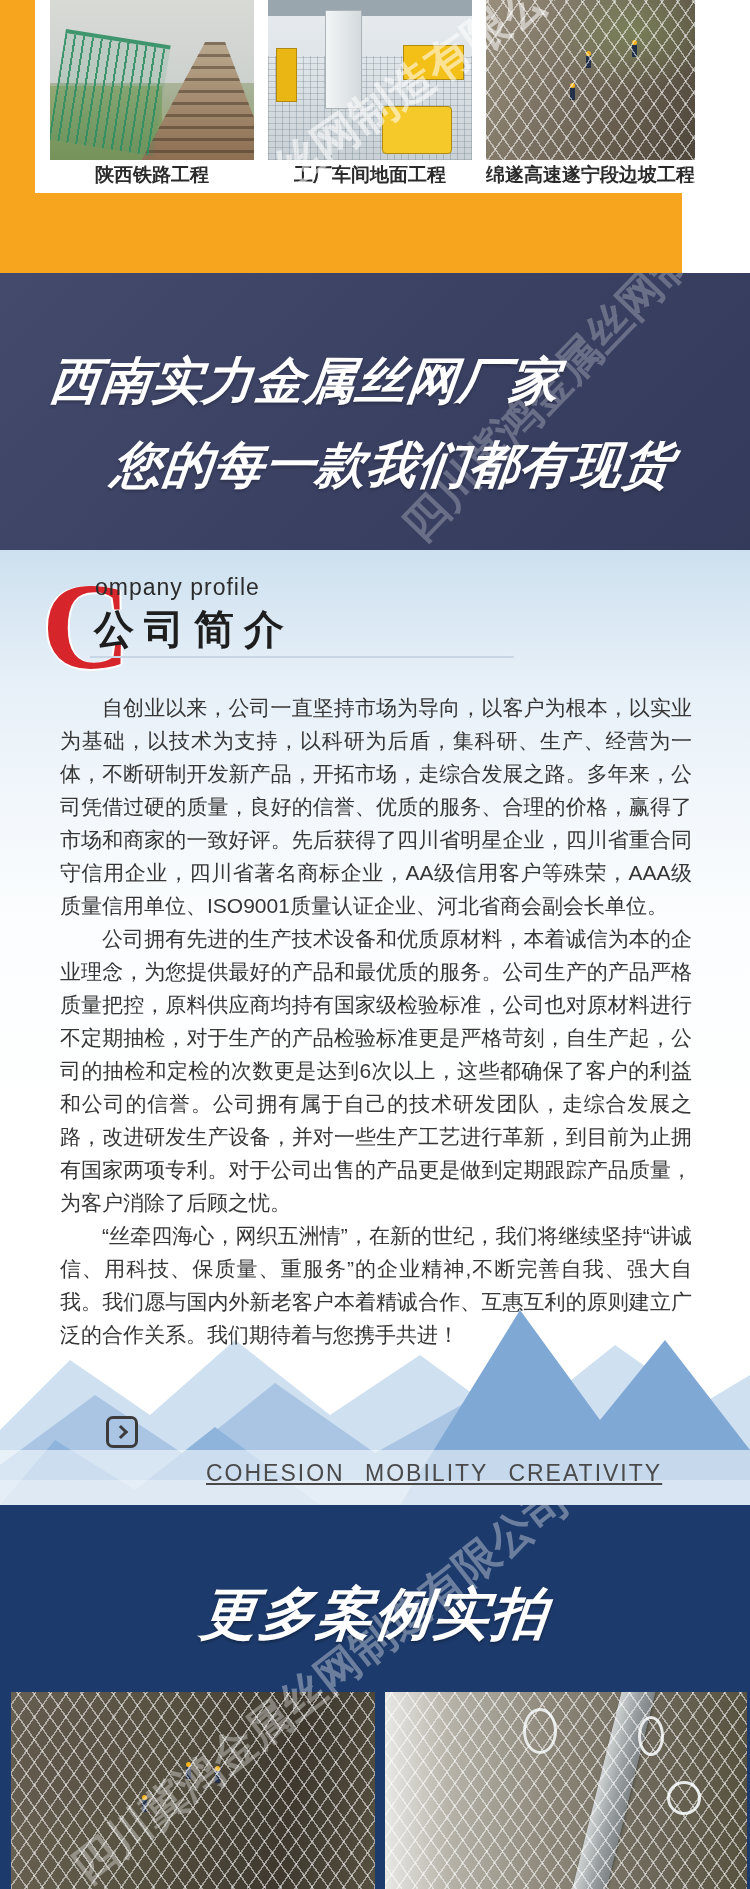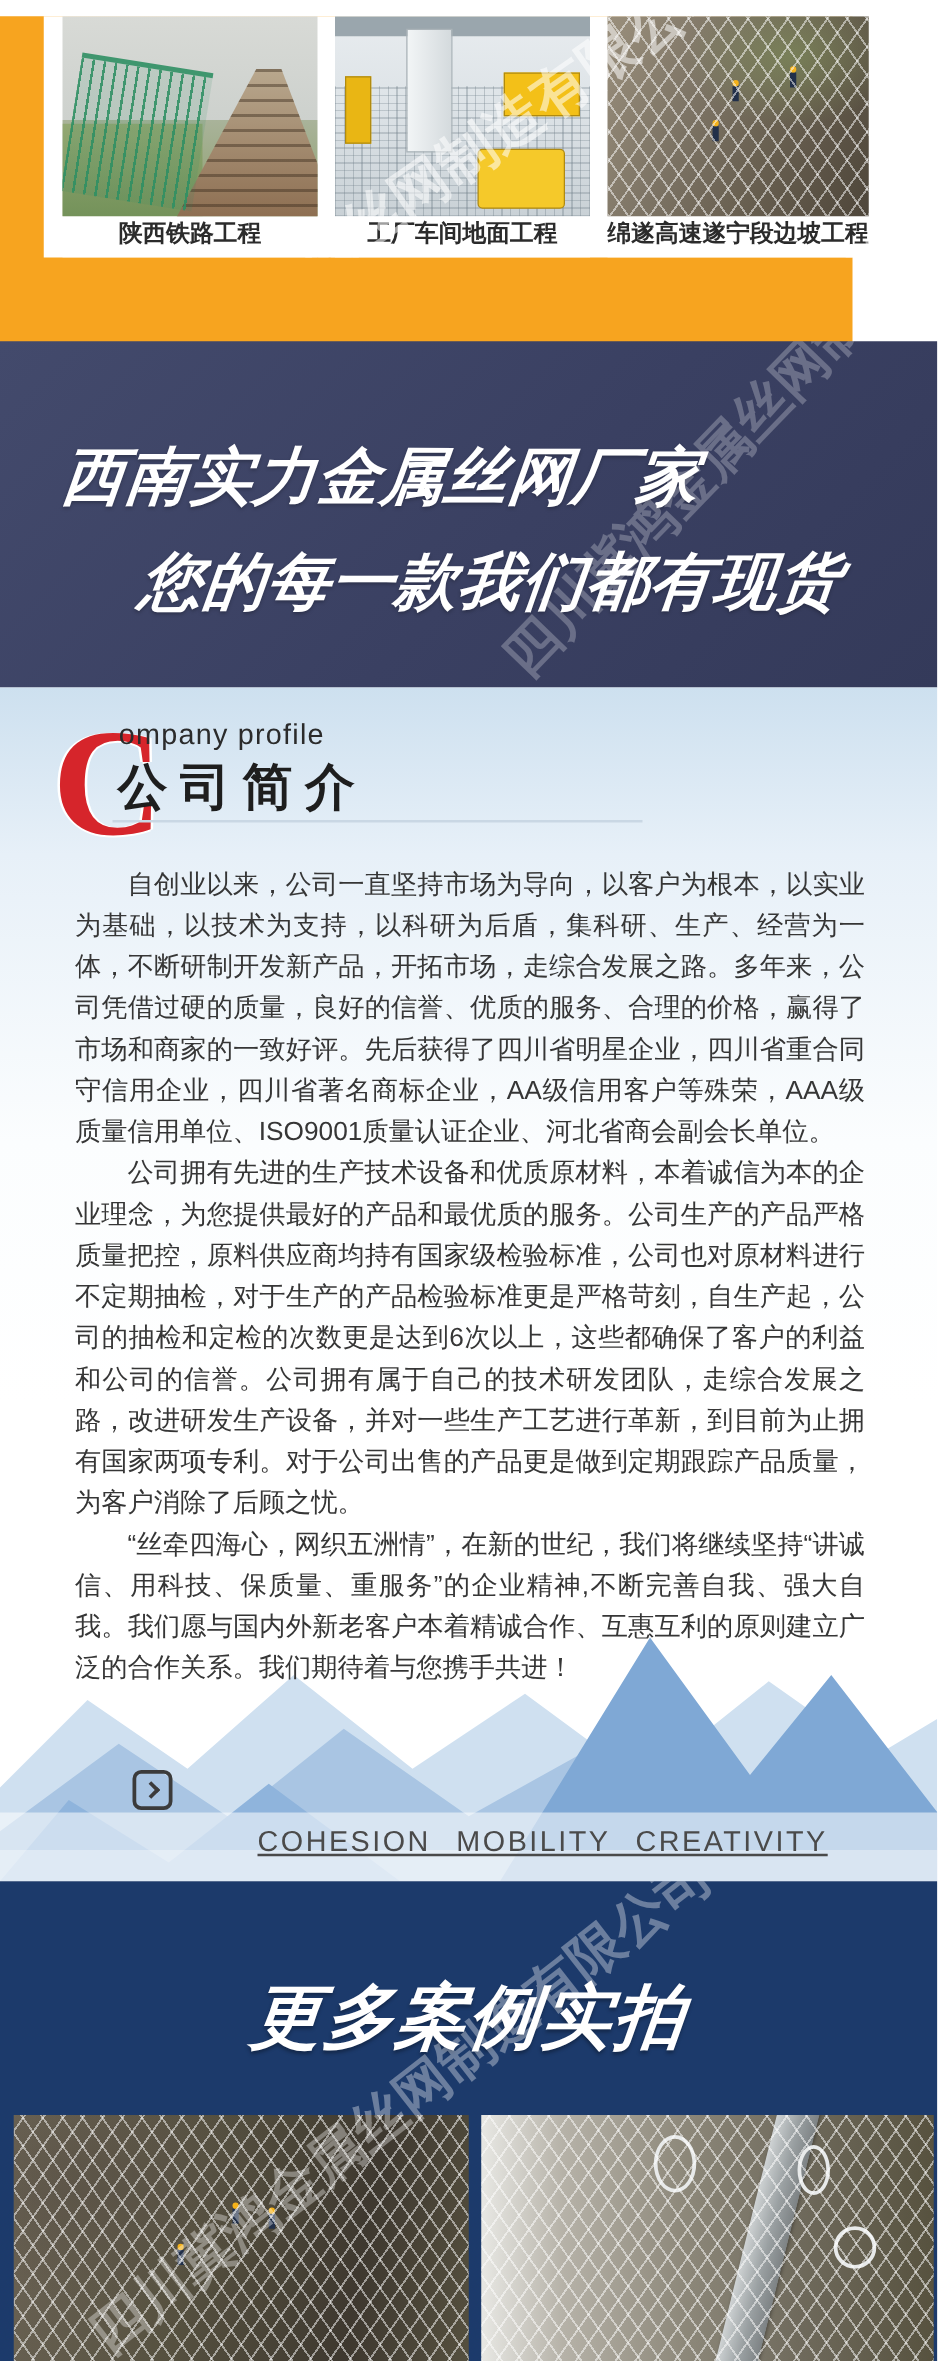--- a/index.html
+++ b/index.html
@@ -4,21 +4,21 @@
 <style>
   * { margin:0; padding:0; box-sizing:border-box; }
   html,body { background:#fff; }
   body { font-family:"Liberation Sans", sans-serif; }
   #page {
     position:relative; width:750px; height:1889px; margin:0 auto;
     overflow:hidden; background:#fff;
   }
 
   
-  .sec-top { position:absolute; left:0; top:13px; width:682px; height:273px; background:#F7A41F; }
+  .sec-top { position:absolute; left:0; top:0; width:682px; height:273px; background:#F7A41F; }
   .gallery-card {
     position:absolute; left:35px; top:0; width:675px; height:193px;
     background:#fff; overflow:hidden;
   }
   .gallery-row { display:flex; gap:14px; padding:0 15px; }
   .gallery-item { flex:1; }
   .gallery-photo { position:relative; height:160px; overflow:hidden; background:#cfd3d0; }
   .gallery-caption {
     height:33px; line-height:30px; text-align:center;
     font-size:19px; font-weight:bold; color:#2b2b2b; background:#fff;

